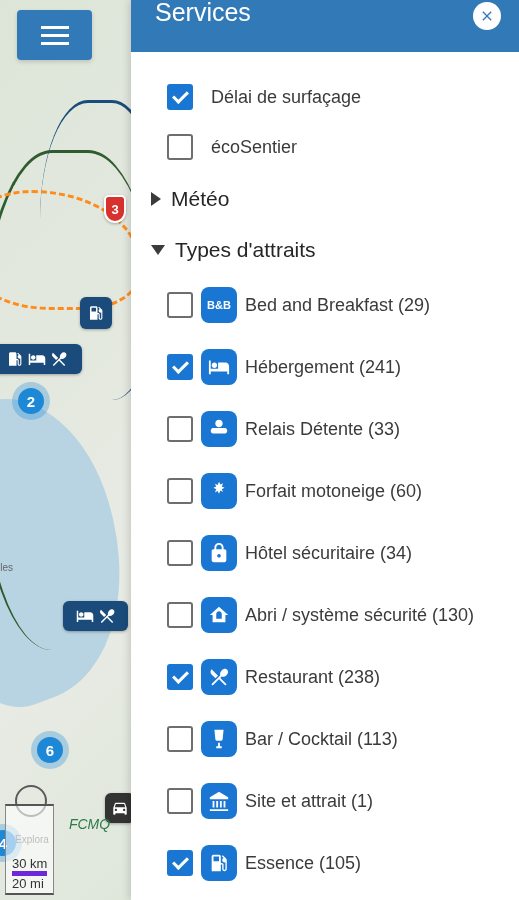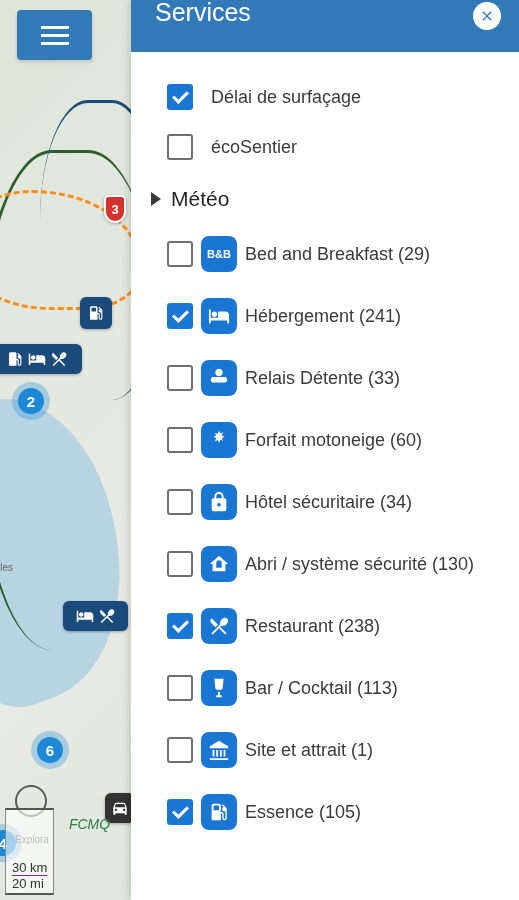--- a/index.html
+++ b/index.html
@@ -103,21 +103,21 @@
       left: 5px;
       bottom: 5px;
       background: rgba(255,255,255,0.6);
       border: 1px solid #888;
       border-top: 2px solid #555;
       border-bottom: 2px solid #555;
       padding: 2px 6px;
       font-size: 13px;
       color: #333;
     }
-    .scale div { border-top: 1px solid #6d28d9; }
+    .scale div { border-top: 5px solid #6d28d9; }
     .scale div:first-child { border: none; margin-top: 48px; }
     
     
     .logo-area {
       position: absolute;
       bottom: 55px;
       left: 15px;
       display: flex;
       gap: 20px;
       align-items: center;
@@ -348,20 +348,24 @@
     <div class="checkbox "></div>
     <span class="check-label">écoSentier</span>
         </div>
       </div>
 
     <div class="section-header">
       <div class="tri right"></div>
       <div class="section-title">Météo</div>
     </div>
 
+    <div class="section-header">
+      <div class="tri down"></div>
+      <div class="section-title">Types d'attraits</div>
+    </div>
 
     <div id="type-list">
         <div class="type-row">
     <div class="checkbox "></div>
     <div class="type-icon">
             <span class="txt">B&amp;B</span>
           </div>
     <span class="type-label">Bed and Breakfast (29)</span>
         </div>
         <div class="type-row">

